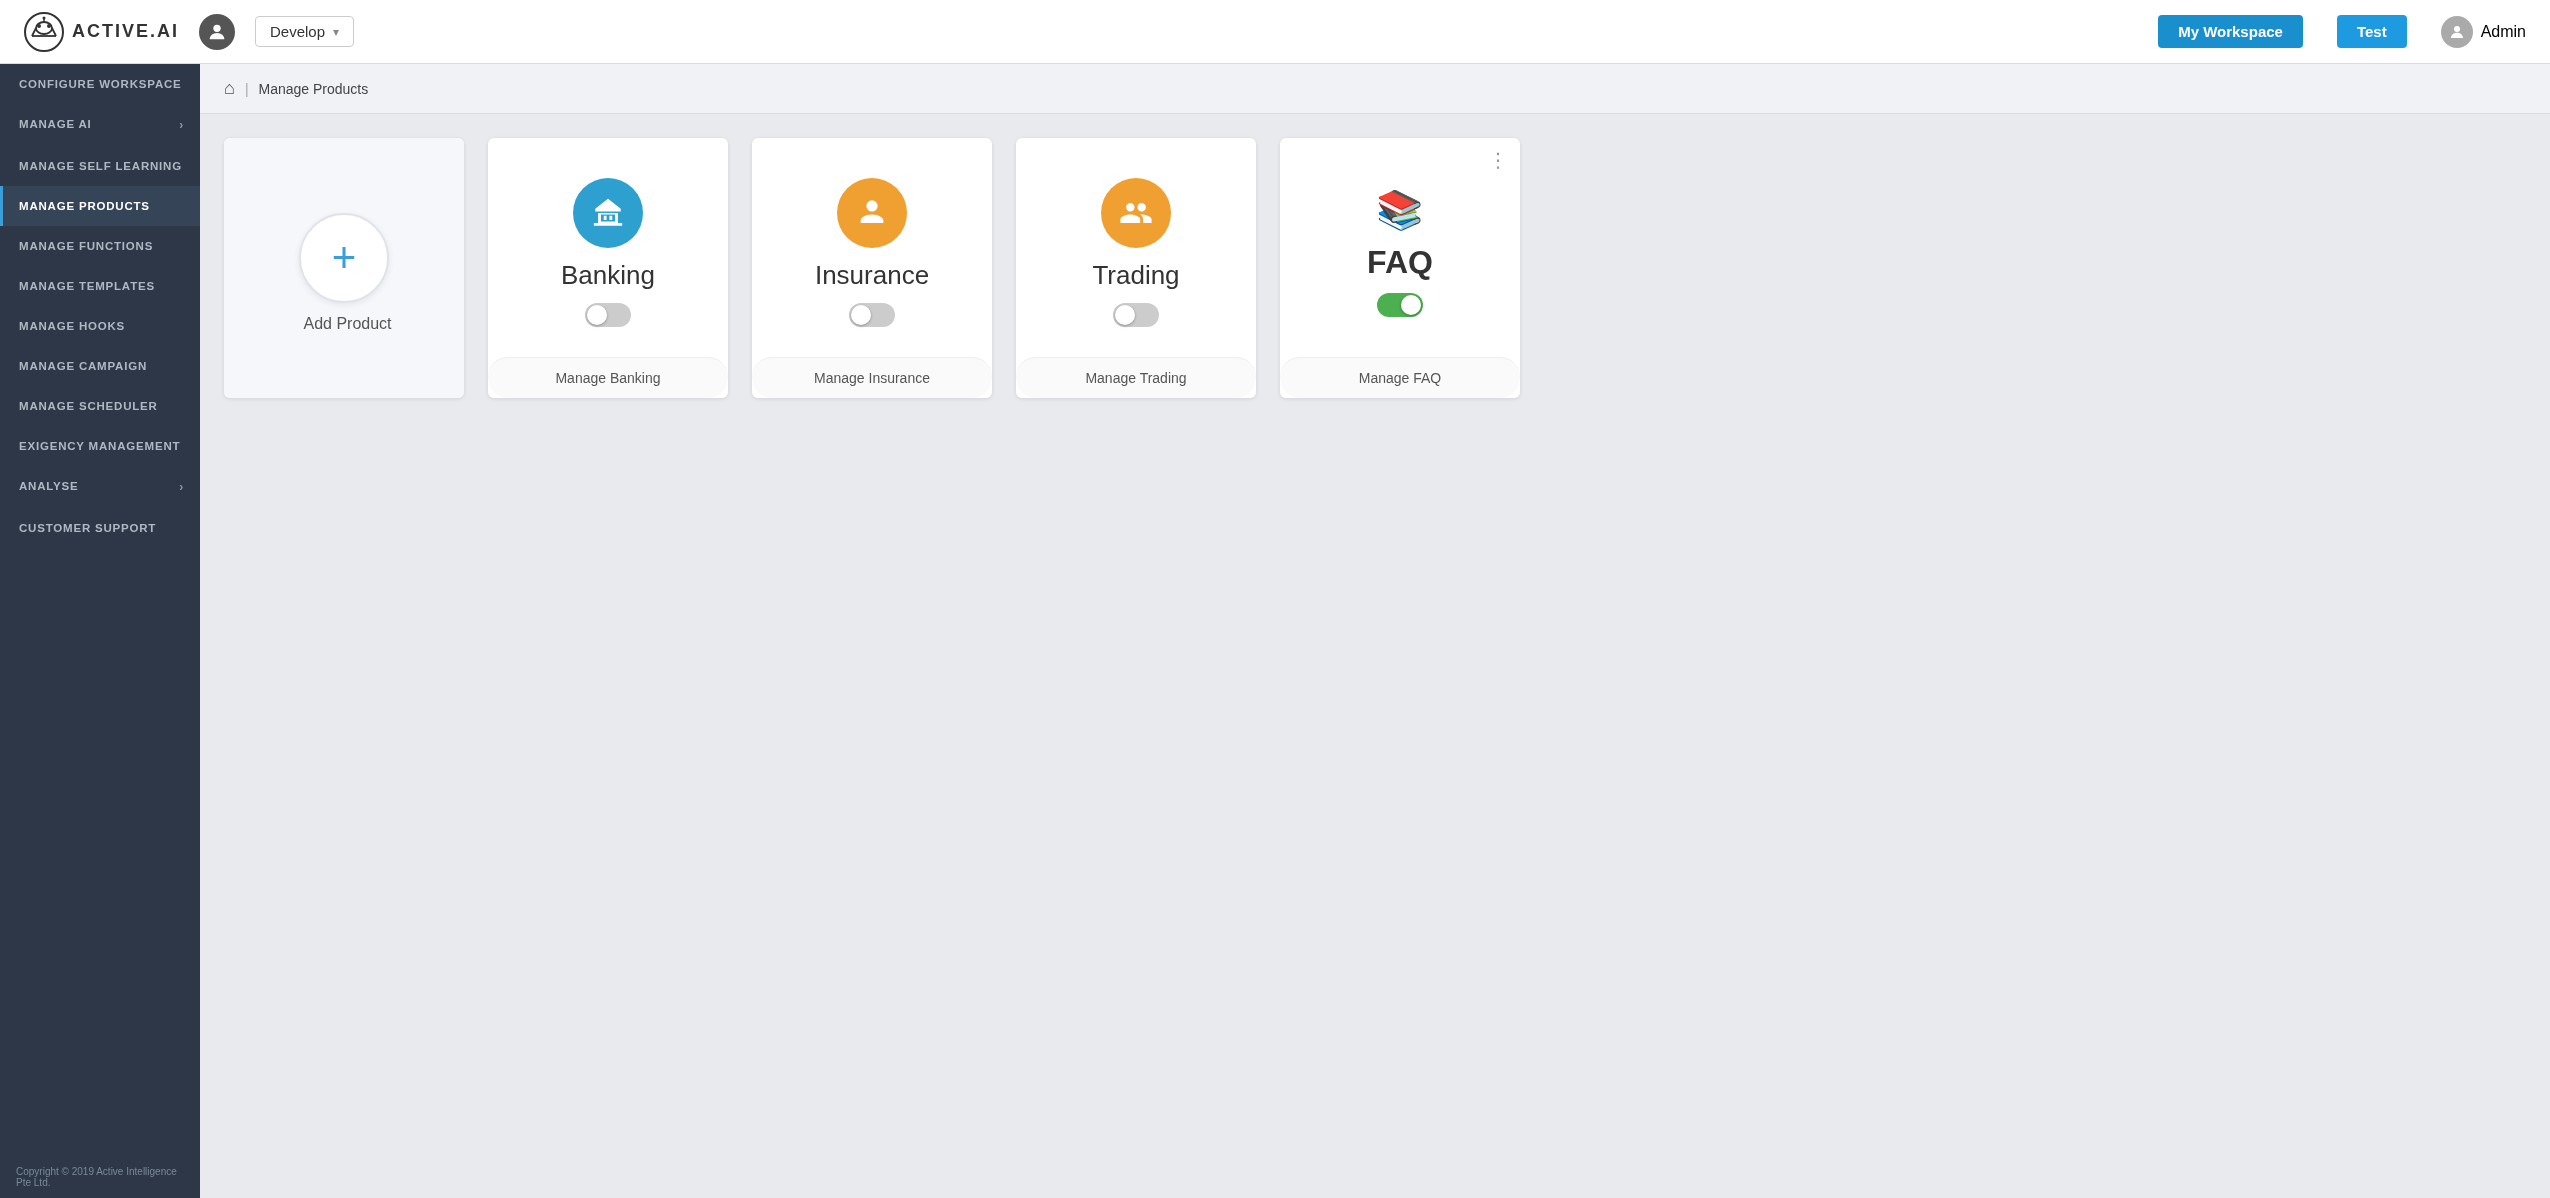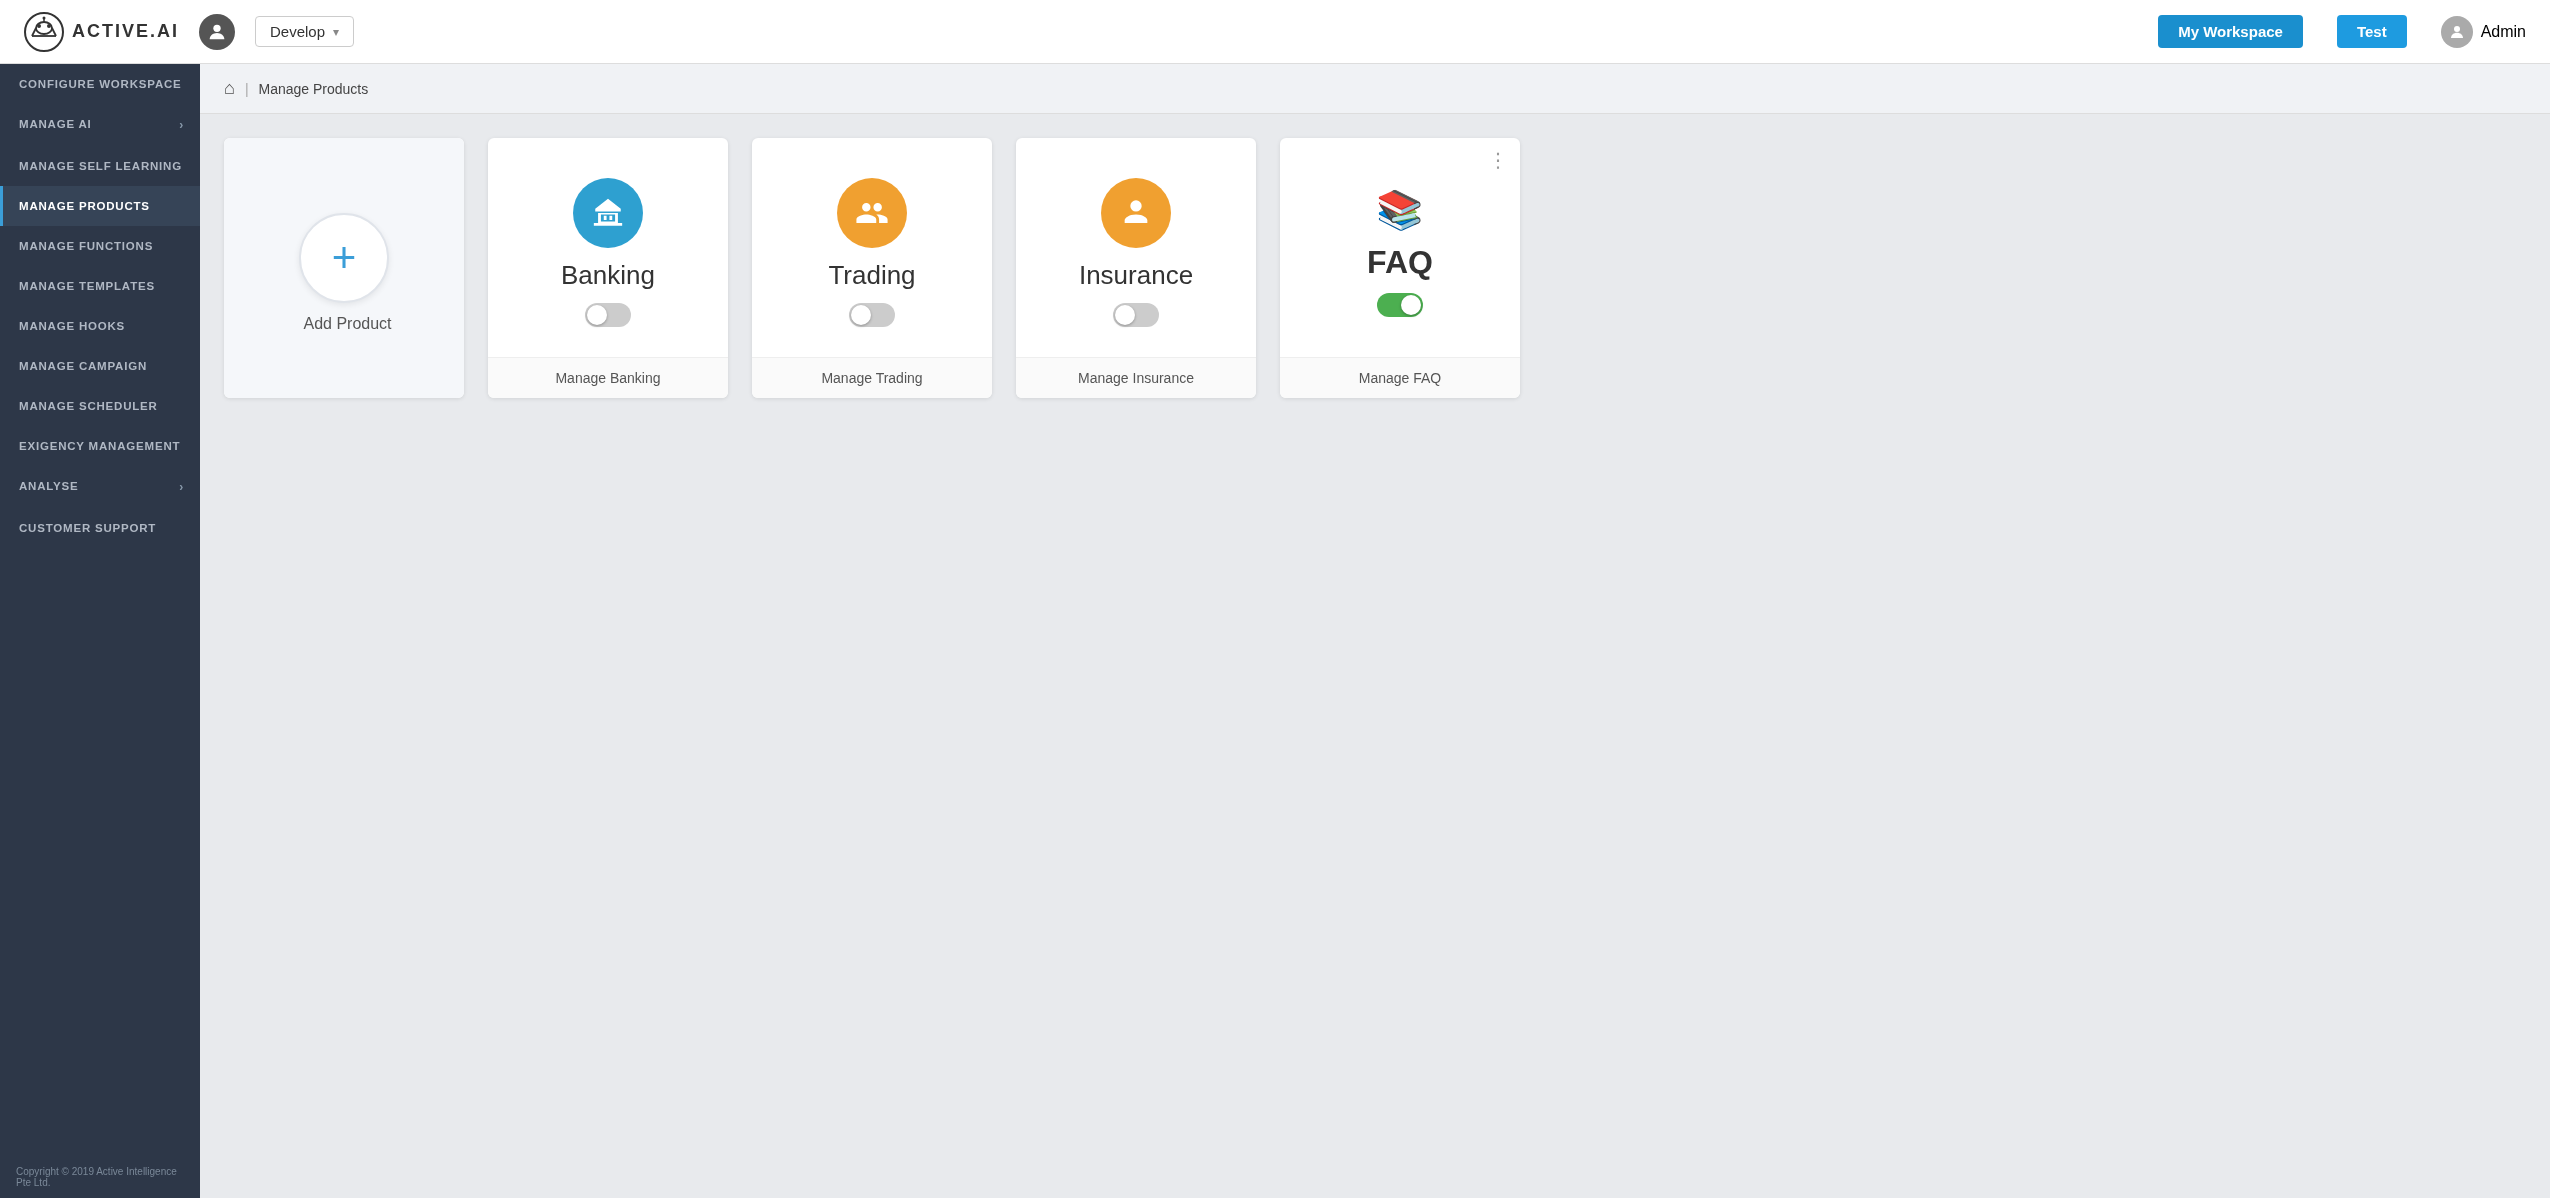--- a/index.html
+++ b/index.html
@@ -78,21 +78,21 @@
       width: 240px; min-height: 260px;
       display: flex; flex-direction: column;
     }
     .card-body {
       flex: 1; display: flex; flex-direction: column;
       align-items: center; justify-content: center; padding: 30px 20px 20px;
       gap: 12px;
     }
     .card-footer {
       border-top: 1px solid #eee; padding: 12px; text-align: center;
-      font-size: 14px; color: #555; background: #fafafa;
+      font-size: 14px; color: #555; background: #fafafa; border-radius: 20px;
     }
 
     
     .add-card .card-body { background: #f5f7fa; }
     .add-circle {
       width: 90px; height: 90px; border-radius: 50%; background: #fff;
       border: 2px solid #e0e4ea;
       display: flex; align-items: center; justify-content: center;
       box-shadow: 0 2px 6px rgba(0,0,0,0.08);
     }
@@ -254,45 +254,45 @@
             <div class="toggle-knob"></div>
           </div>
         </div>
         <div class="card-footer">Manage Banking</div>
       </div>
 
       <div class="product-card">
         <div class="card-body">
           <div class="product-icon-circle icon-orange">
             <svg width="34" height="34" viewBox="0 0 24 24" fill="white">
+              <circle cx="12" cy="7" r="4"></circle>
+                <path d="M12 13c-5.33 0-8 2.67-8 4v2h16v-2c0-1.33-2.67-4-8-4z"></path>
+            </svg>
+          </div>
+          <span class="product-name">Insurance</span>
+          <div class="toggle off">
+            <div class="toggle-knob"></div>
+          </div>
+        </div>
+        <div class="card-footer">Manage Insurance</div>
+      </div>
+
+      <div class="product-card">
+        <div class="card-body">
+          <div class="product-icon-circle icon-orange">
+            <svg width="34" height="34" viewBox="0 0 24 24" fill="white">
               <path d="M16 11c1.66 0 2.99-1.34 2.99-3S17.66 5 16 5c-1.66 0-3 1.34-3 3s1.34 3 3 3zm-8 0c1.66 0 2.99-1.34 2.99-3S9.66 5 8 5C6.34 5 5 6.34 5 8s1.34 3 3 3zm0 2c-2.33 0-7 1.17-7 3.5V19h14v-2.5c0-2.33-4.67-3.5-7-3.5zm8 0c-.29 0-.62.02-.97.05 1.16.84 1.97 1.97 1.97 3.45V19h6v-2.5c0-2.33-4.67-3.5-7-3.5z"></path>
             </svg>
           </div>
           <span class="product-name">Trading</span>
           <div class="toggle off">
             <div class="toggle-knob"></div>
           </div>
         </div>
         <div class="card-footer">Manage Trading</div>
-      </div>
-
-      <div class="product-card">
-        <div class="card-body">
-          <div class="product-icon-circle icon-orange">
-            <svg width="34" height="34" viewBox="0 0 24 24" fill="white">
-              <circle cx="12" cy="7" r="4"></circle>
-                <path d="M12 13c-5.33 0-8 2.67-8 4v2h16v-2c0-1.33-2.67-4-8-4z"></path>
-            </svg>
-          </div>
-          <span class="product-name">Insurance</span>
-          <div class="toggle off">
-            <div class="toggle-knob"></div>
-          </div>
-        </div>
-        <div class="card-footer">Manage Insurance</div>
       </div>
 
       <div class="product-card faq-card">
         <div class="card-body">
           <span class="card-menu-dots">⋮</span>
           <span class="faq-icon">📚</span>
           <span class="faq-label">FAQ</span>
           <div class="toggle on">
             <div class="toggle-knob"></div>
           </div>

